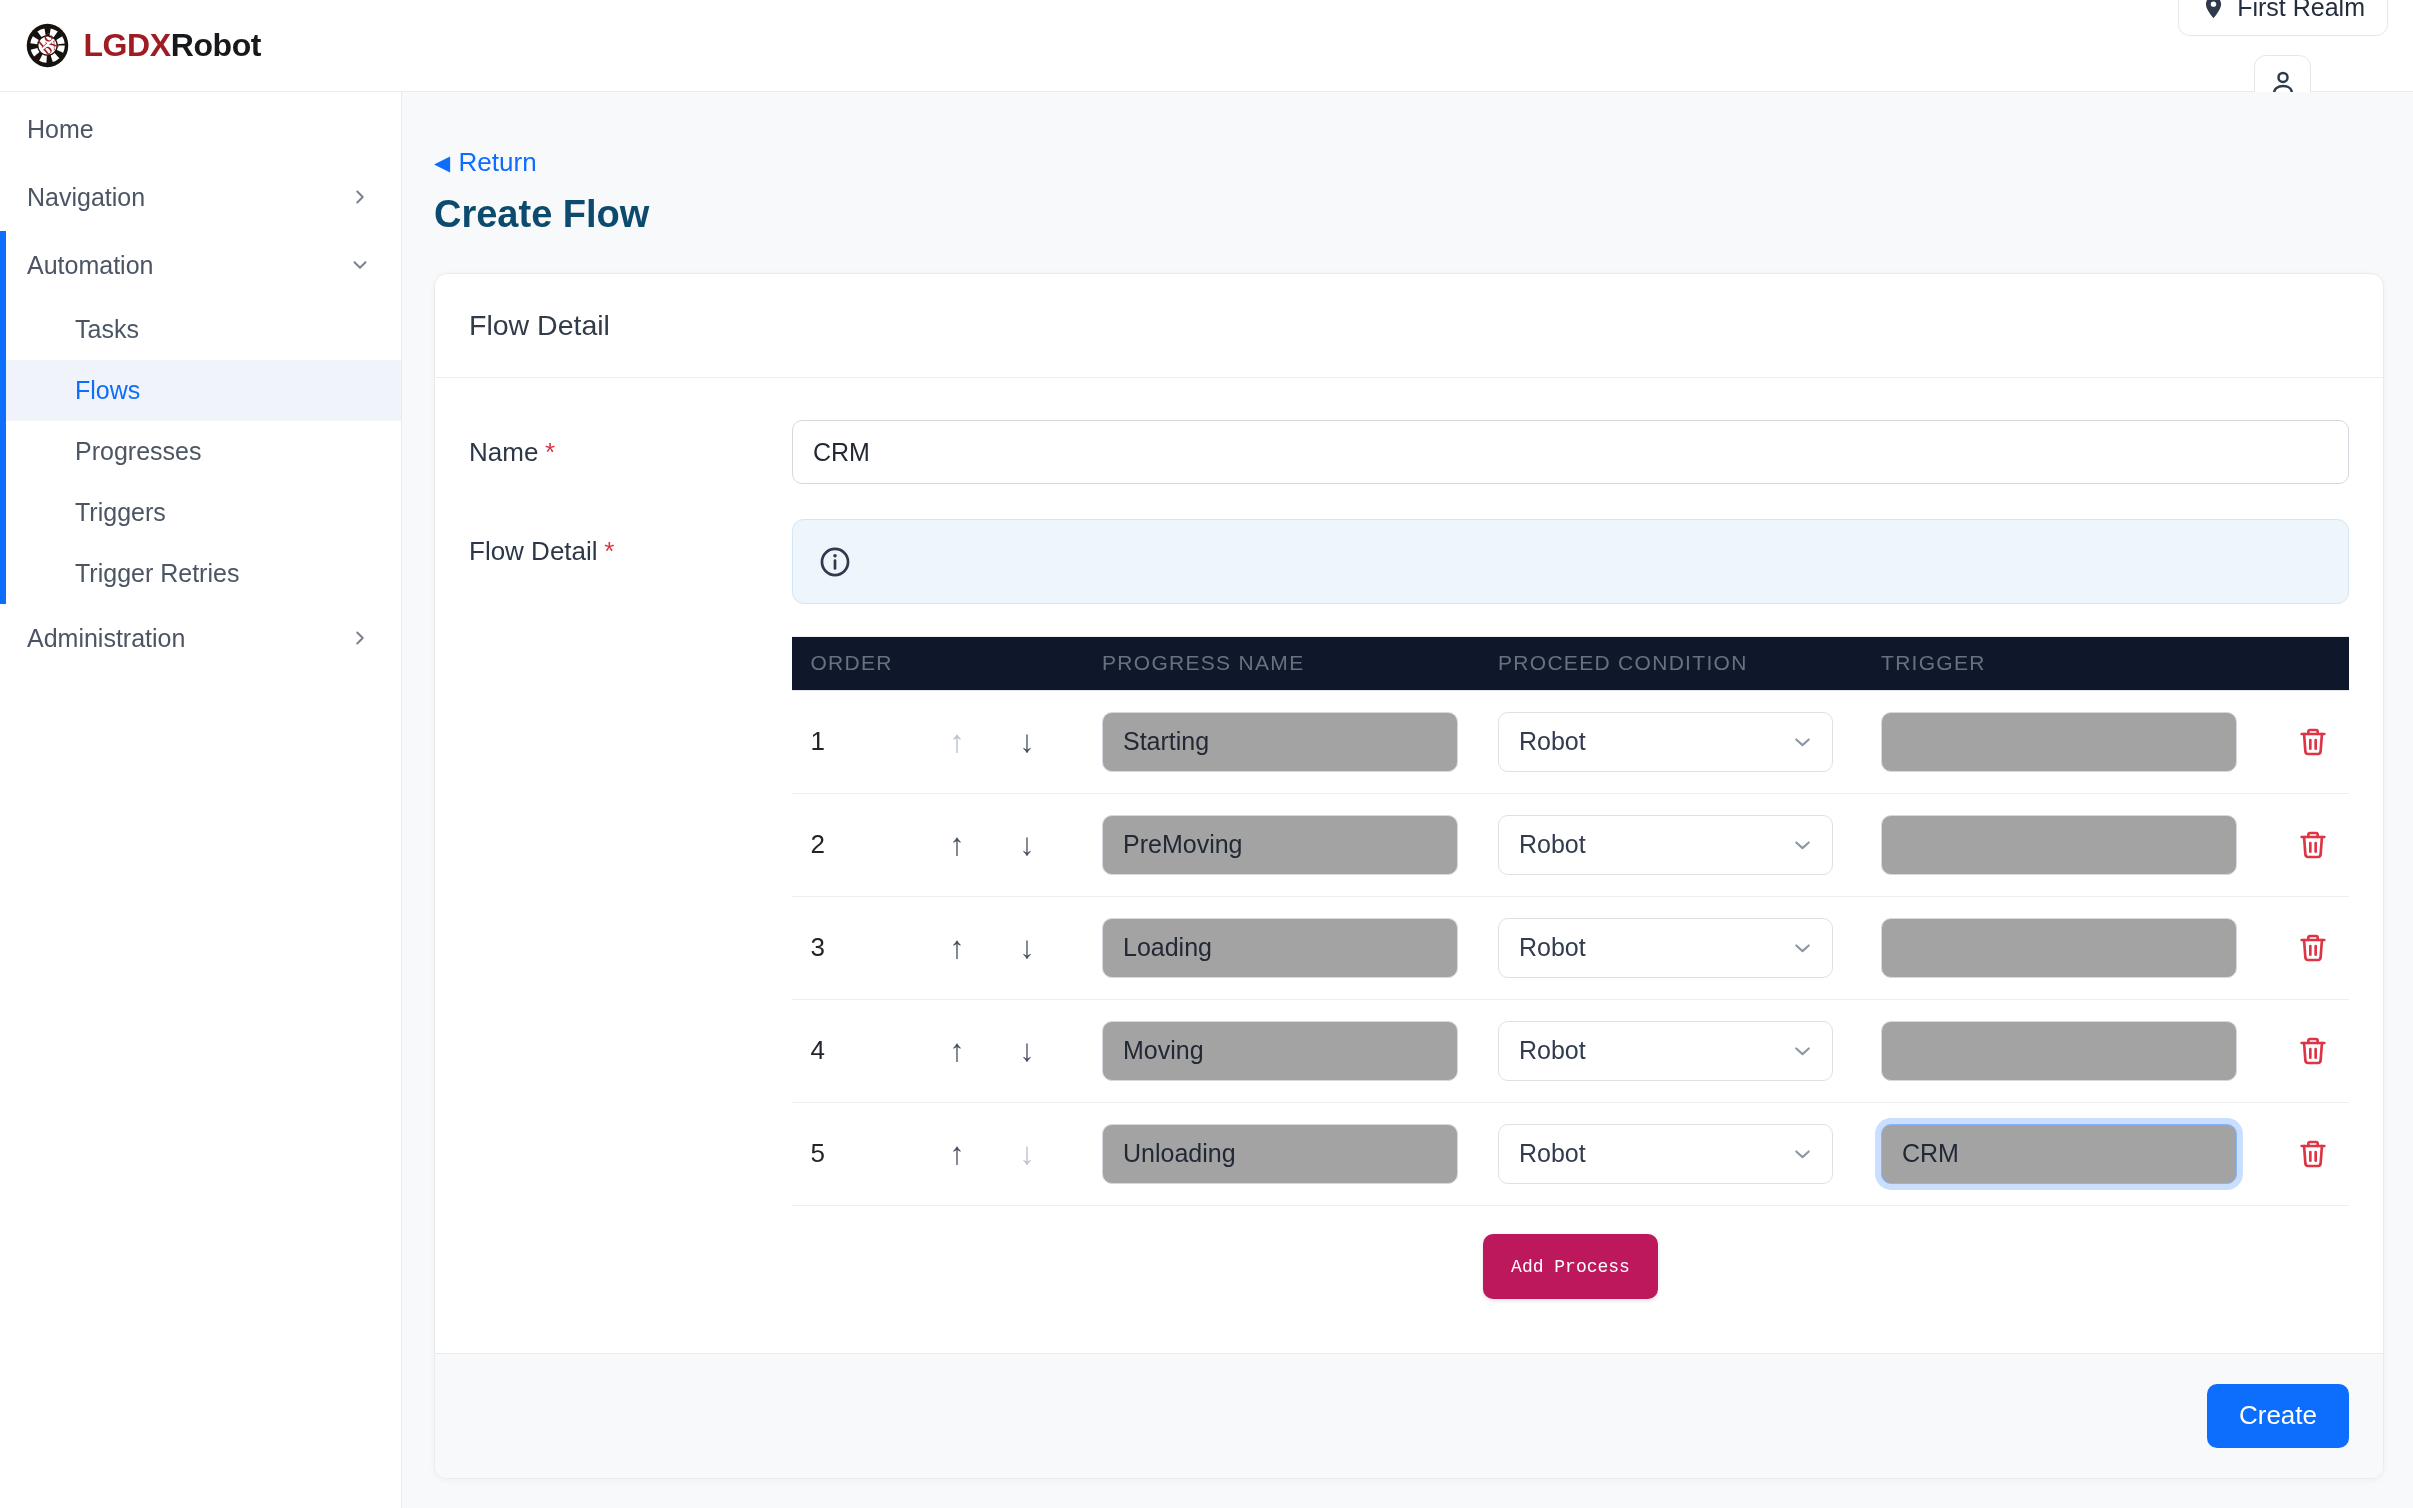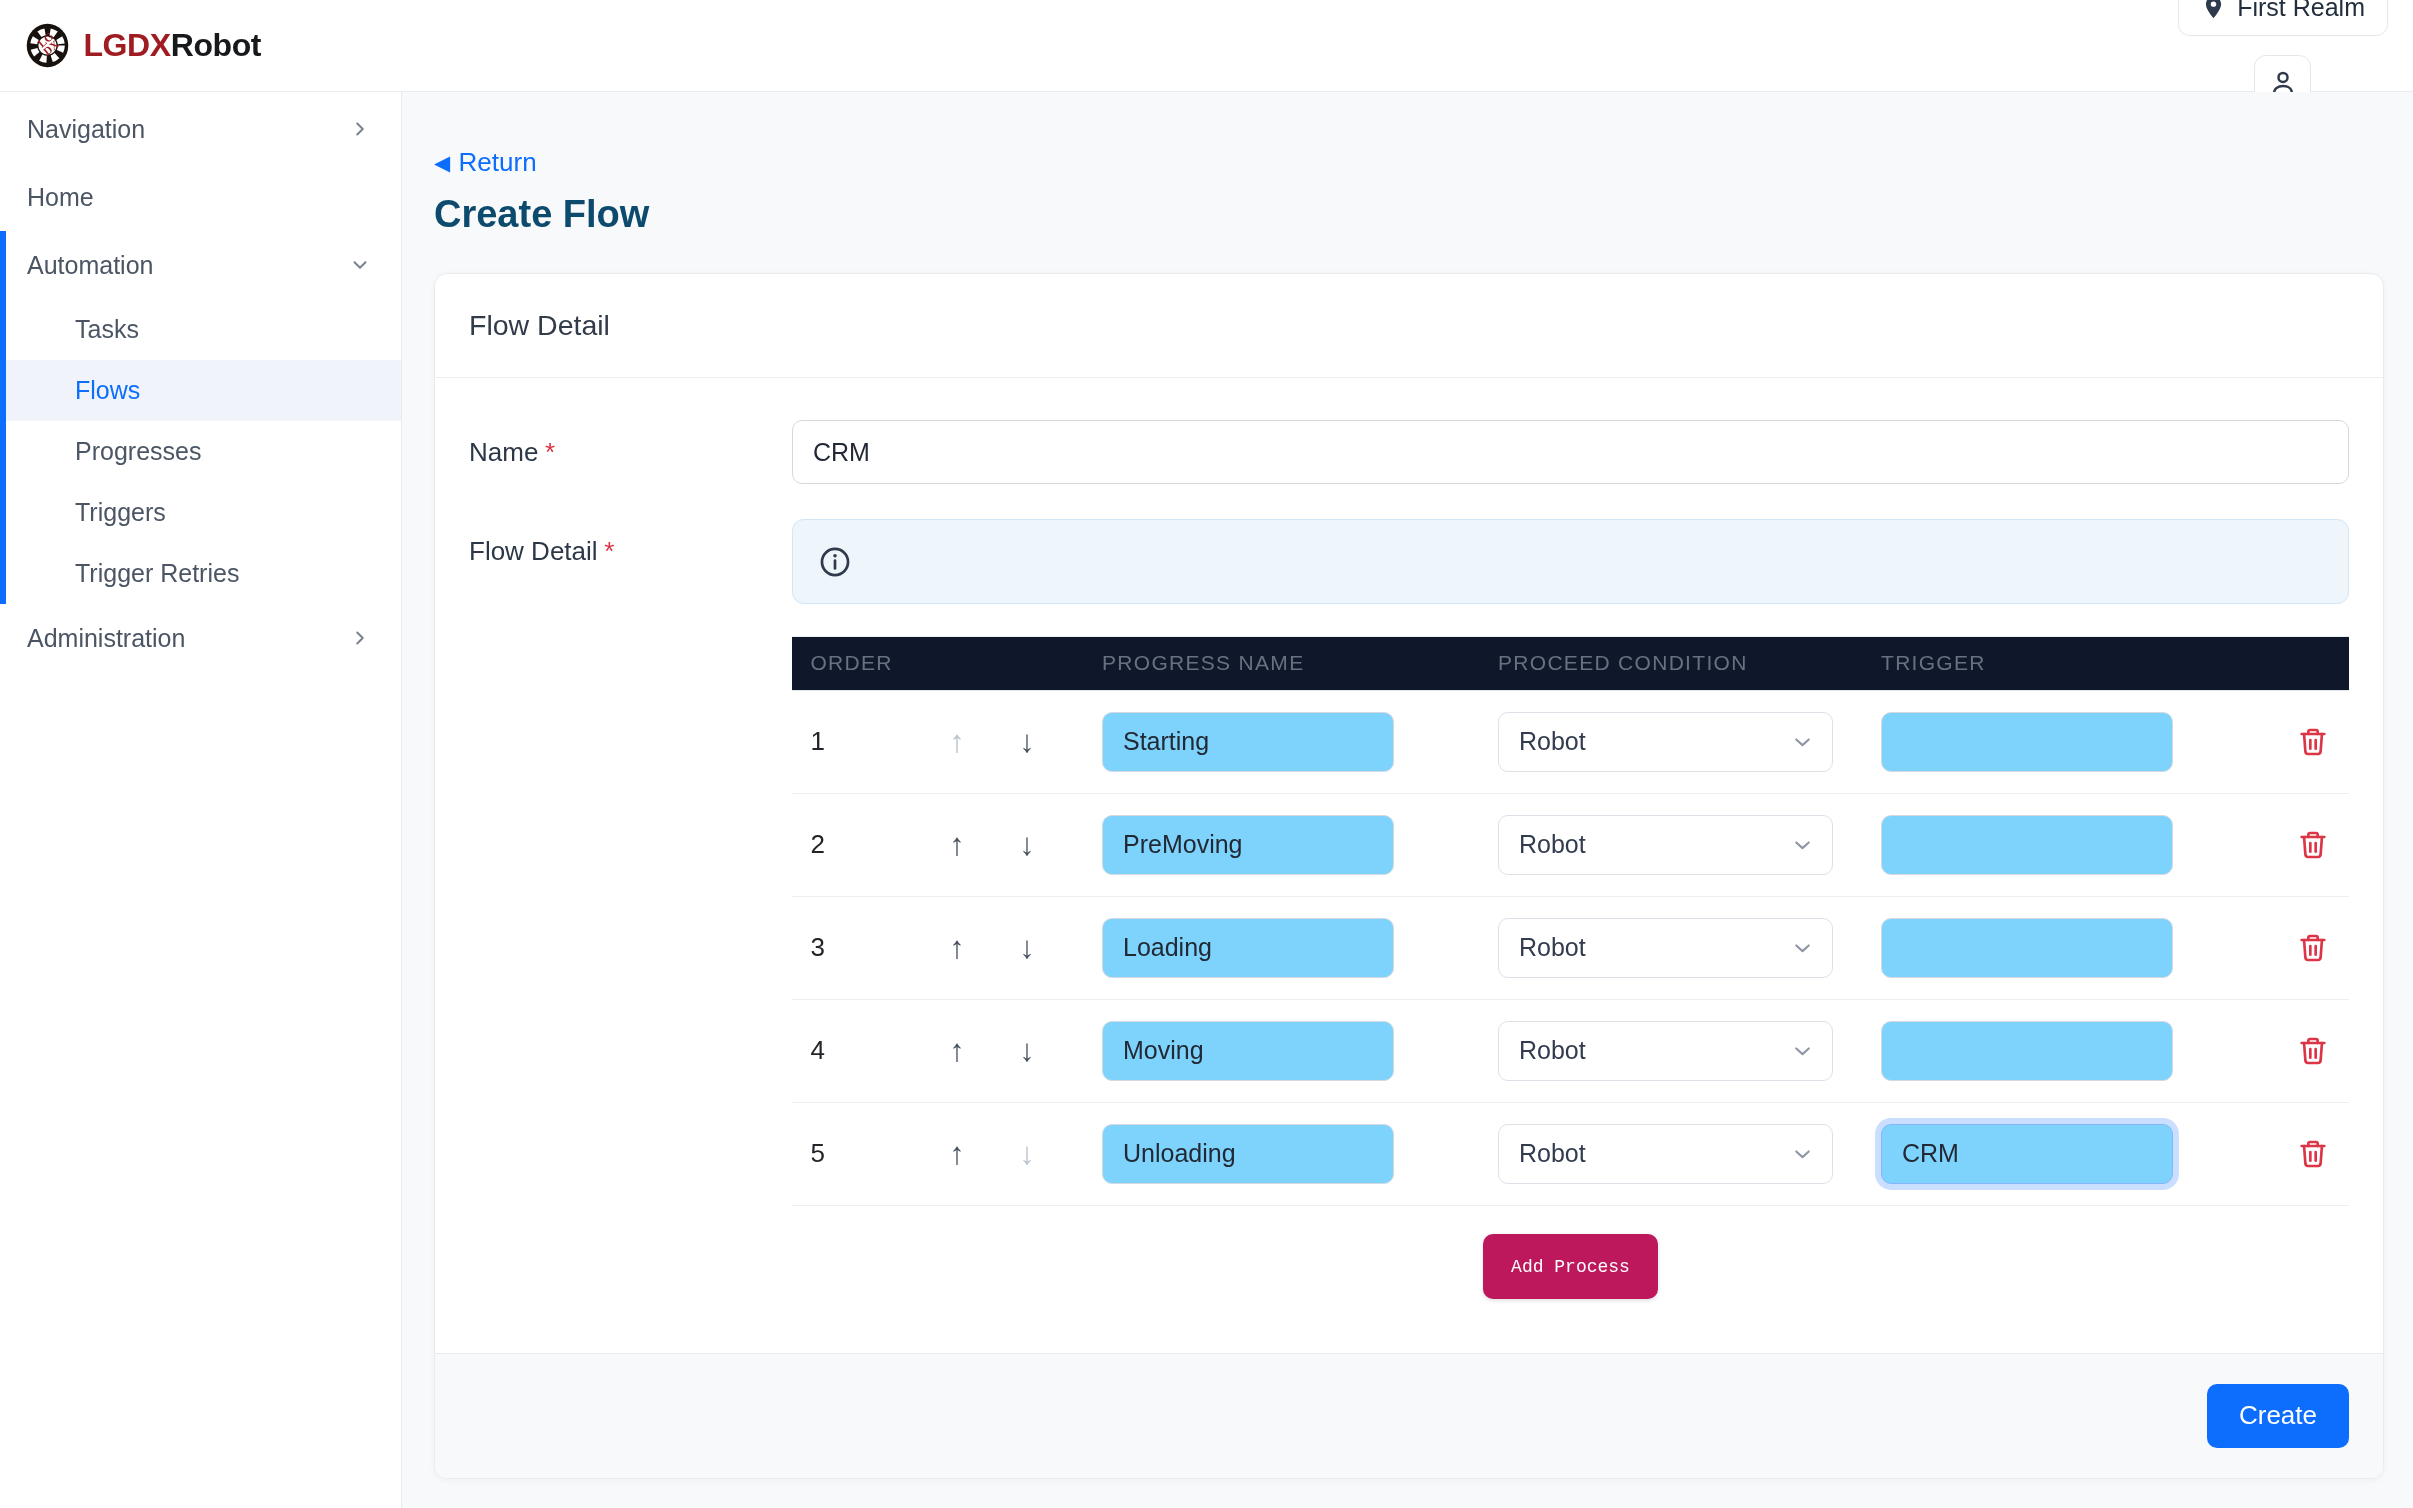--- a/index.html
+++ b/index.html
@@ -52,21 +52,21 @@
   
   .ptable { width:100%; }
   .thead { display:grid; grid-template-columns:310px 396px 383px 415px 1fr; height:55px; align-items:center; background:#0f172a; border-top:1.7px solid #eceff2; border-bottom:1.7px solid #e2e6ea; }
   .th { font-size:21px; letter-spacing:1.3px; color:#697180; }
   .th:first-child { padding-left:18.4px; }
   .trow { display:grid; grid-template-columns:310px 396px 383px 415px 1fr; height:103px; align-items:center; border-bottom:1.7px solid #eceff2; }
   .order-cell { display:flex; align-items:center; }
   .order-num { font-size:26px; color:#212529; padding-left:18.4px; width:130px; }
   .arrow { width:70px; text-align:center; font-size:31px; color:#49525f; cursor:pointer; user-select:none; }
   .arrow.disabled { color:#bcc3cb; cursor:default; }
-  .cell-input { width:292px; height:60px; border:1.7px solid #d4d9e0; border-radius:10px; font-size:25px; color:#222935; padding:0 20px; font-family:inherit; outline:none; background:#7dd3fc; }
+  .cell-input { width:356px; height:60px; border:1.7px solid #d4d9e0; border-radius:10px; font-size:25px; color:#222935; padding:0 20px; font-family:inherit; outline:none; background:#a3a3a3; }
   .cell-input.focused { border-color:#86b7fe; box-shadow:0 0 0 5.9px rgba(13,110,253,.22); }
   .select { position:relative; width:335px; height:60px; border:1.7px solid #dde1e7; border-radius:10px; background:#fff; display:flex; align-items:center; padding:0 50px 0 20px; cursor:pointer; }
   .select-value { font-size:25px; color:#323c4e; }
   .select .sel-chev { position:absolute; right:17px; top:50%; transform:translateY(-50%); }
   .del-cell { display:flex; justify-content:flex-end; padding-right:20px; }
   .trash-btn { cursor:pointer; display:flex; }
 
   .add-row { display:flex; justify-content:center; padding:28.5px 0 8.4px 0; }
   .add-btn { background:#be185d; color:#fff; border:none; border-radius:10px; height:65px; padding:0 28.5px; font-size:18px; font-family:Liberation Mono, monospace; cursor:pointer; box-shadow:0 1.7px 4.2px rgba(0,0,0,.12); }
 
@@ -107,28 +107,28 @@
           <path d="M4.8 20.5c0-4 3.2-6.2 7.2-6.2s7.2 2.2 7.2 6.2"></path>
         </svg>
       </button>
     </div>
   </header>
 
   <div class="shell">
 
     <nav class="sidebar">
       <div class="nav-item">
+          <span>Home</span>
+        </div>
+      <div class="nav-item">
         <span>Navigation</span>
         <svg class="chev" width="22" height="22" viewBox="0 0 24 24" fill="none" stroke="#7a828e" stroke-width="2.2" stroke-linecap="round" stroke-linejoin="round">
             <polyline points="9,6 15,12 9,18"></polyline>
           </svg>
       </div>
-      <div class="nav-item">
-          <span>Home</span>
-        </div>
       <div class="nav-group active-group">
         <div class="nav-item">
           <span>Automation</span>
           <svg class="chev" width="22" height="22" viewBox="0 0 24 24" fill="none" stroke="#7a828e" stroke-width="2.2" stroke-linecap="round" stroke-linejoin="round">
               <polyline points="6,9 12,15 18,9"></polyline>
             </svg>
         </div>
         <div class="nav-sub">
           <div class="nav-sub-item">
               <span>Tasks</span>

